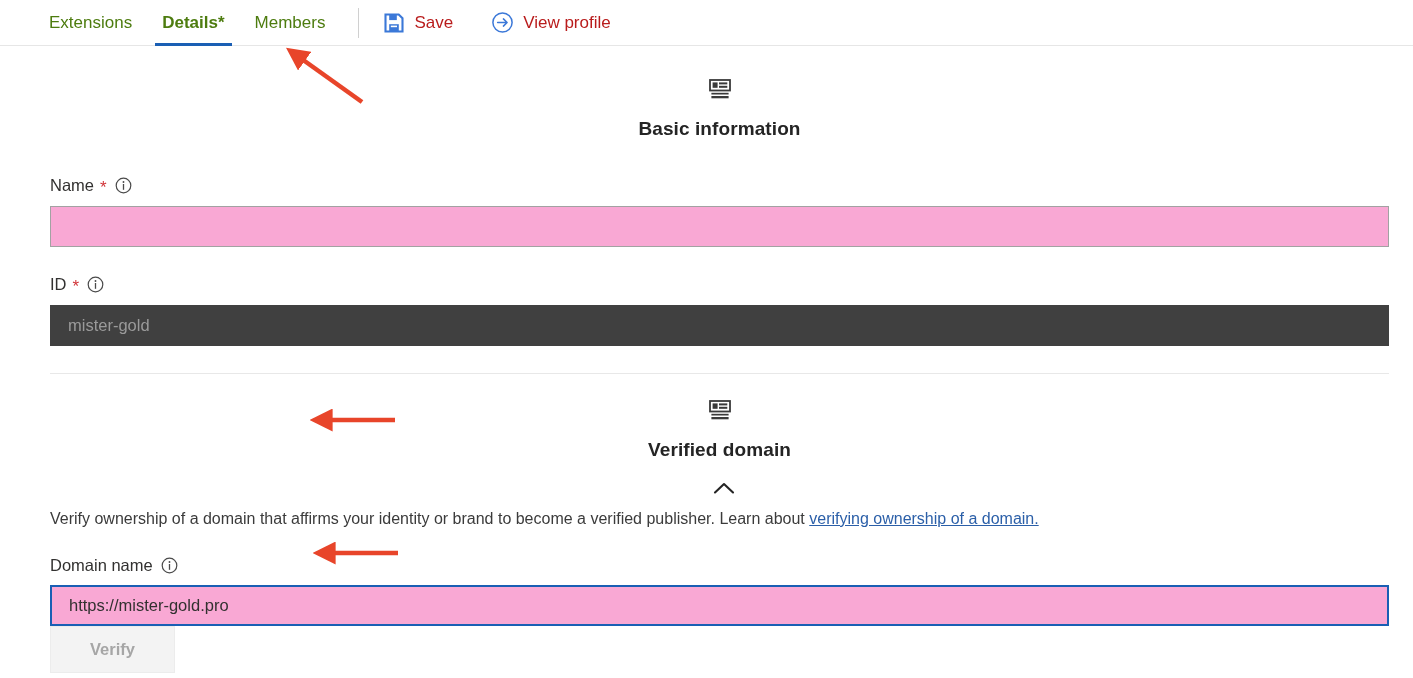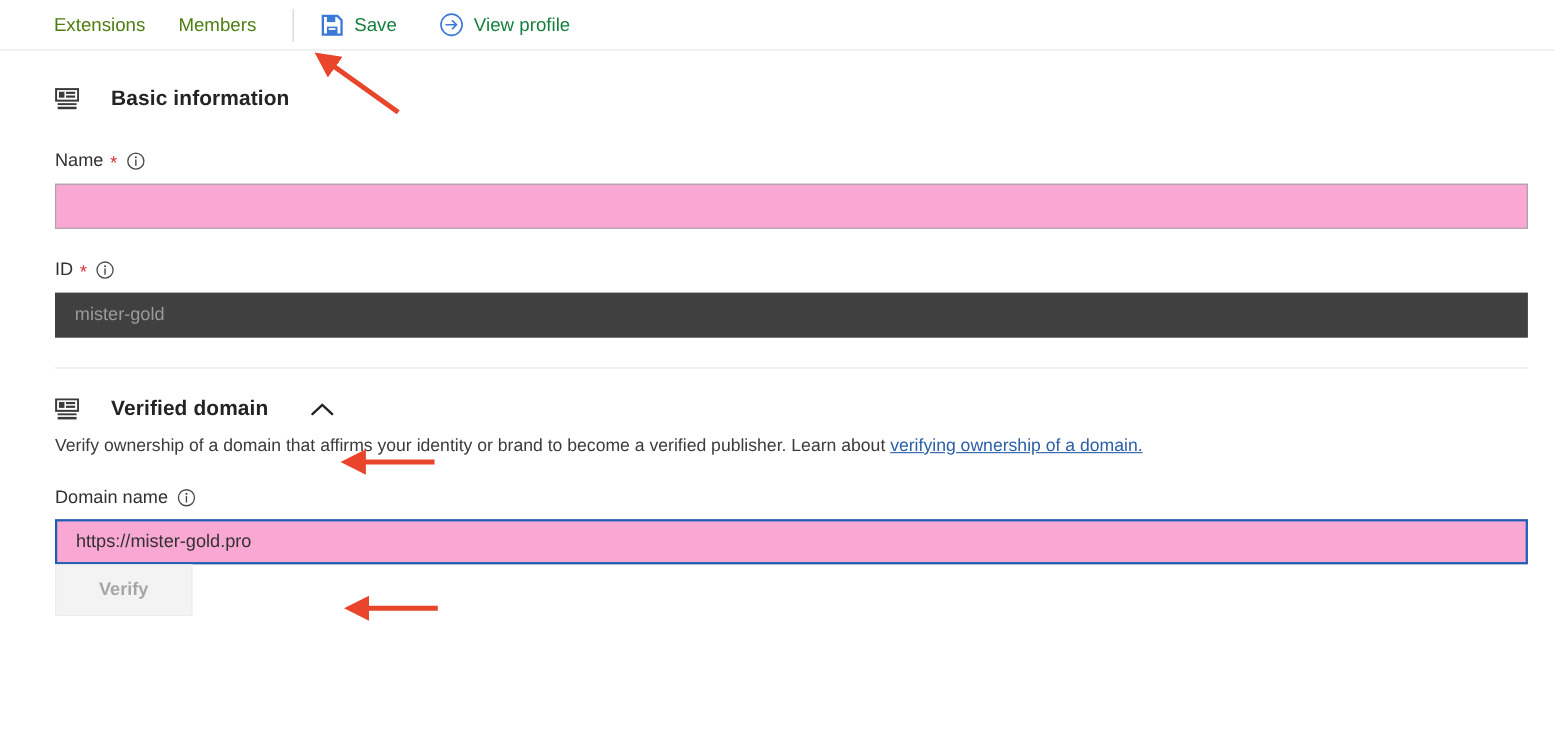--- a/index.html
+++ b/index.html
@@ -51,37 +51,38 @@
     height: 30px;
     background: #d0d0d0;
     margin: 0 16px 0 18px;
     flex: 0 0 auto;
   }
   .cmd {
     display: flex;
     align-items: center;
     gap: 9px;
     font-size: 17px;
-    color: #15803d;
+    color: #b91c1c;
     cursor: pointer;
     padding: 0 8px;
     white-space: nowrap;
   }
   .cmd + .cmd { margin-left: 22px; }
   .cmd-icon { display: flex; align-items: center; justify-content: center; }
 
   
   .content {
     padding: 0 24px 0 50px;
     position: relative;
   }
   .section-head {
     display: flex;
     align-items: center;
-    gap: 29px;
+    gap: 19px;
+    flex-direction: column;
   }
   .section-head .sec-title {
     font-size: 19px;
     font-weight: bold;
     color: #242424;
     letter-spacing: .1px;
   }
   .sec-icon { display: flex; align-items: center; }
   .chev {
     margin-left: 8px;
@@ -156,20 +157,23 @@
 </style>
 </head>
 <body>
 
 <div class="topbar">
 
   <div class="tab">
     <span>Extensions</span>
   </div>
 
+  <div class="tab active">
+    <span>Details*</span>
+  </div>
 
   <div class="tab">
     <span>Members</span>
   </div>
 
   <div class="vsep"></div>
 
   <div class="cmd">
     <span class="cmd-icon">
       <svg width="22" height="22" viewBox="0 0 22 22" aria-hidden="true">

